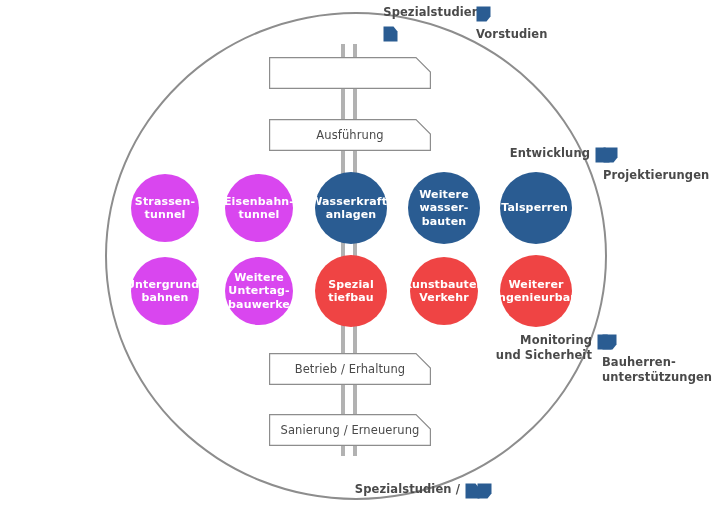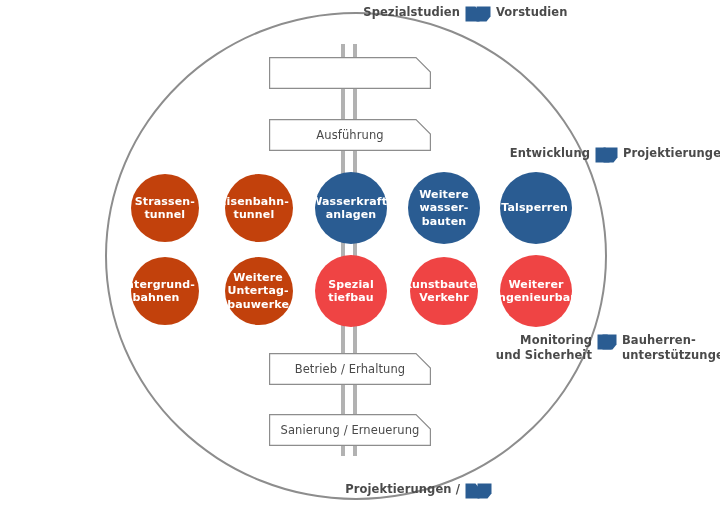--- a/index.html
+++ b/index.html
@@ -44,33 +44,33 @@
   
   .circ{
     position:absolute;border-radius:50%;
     display:flex;align-items:center;justify-content:center;
     text-align:center;color:#ffffff;
     font-size:11px;line-height:13.5px;font-weight:600;
     letter-spacing:.15px;
     box-sizing:border-box;
   }
   .circ .lbl{padding:0 4px;}
-  .tone-light{background:#c2410c;justify-content:flex-end;}
+  .tone-light{background:#d946ef;}
   .tone-mid{background:#2a5c92;}
   .tone-dark{background:#ef4444;}
 
   
   .olabel{
     position:absolute;
     font-size:11.5px;line-height:14.5px;color:#4a4a4a;
     font-weight:600;letter-spacing:.1px;
     display:flex;align-items:flex-start;gap:5px;
     white-space:nowrap;
   }
-  .olabel.rightside{}
+  .olabel.rightside{flex-direction:column;}
   .olabel.leftside{flex-direction:row;justify-content:flex-end;}
   .olabel .txt.ta-r{text-align:right;}
   .olabel .txt.ta-l{text-align:left;}
 
   
   .doc-icon{
     width:15px;height:16px;flex:0 0 15px;display:block;margin-top:1px;
   }
   .doc-icon svg{display:block;width:15px;height:16px;}
 </style>
@@ -176,21 +176,21 @@
         <div class="pbox-bd">
           <svg viewBox="0 0 162 32" preserveAspectRatio="none" xmlns="http://www.w3.org/2000/svg">
             <path d="M0.6,0.6 L147,0.6 L161.4,15 L161.4,31.4 L0.6,31.4 Z" fill="#ffffff" stroke="#8d8d8d" stroke-width="1.2" vector-effect="non-scaling-stroke"></path>
           </svg>
         </div>
         <span>Sanierung / Erneuerung</span>
       </div>
     </div>
 
   <div id="olabels">
-      <div class="olabel leftside" style="top: 5px; right: 240px;">
+      <div class="olabel leftside" style="top: 5px; right: 240px; flex-direction: column;">
         <span class="txt ta-r">
           <div>Spezialstudien</div>
         </span>
         <span class="doc-icon">
           <svg viewBox="0 0 15 16" xmlns="http://www.w3.org/2000/svg">
             <path d="M0.5,0.5 L10.5,0.5 L14.5,5.5 L14.5,15.5 L0.5,15.5 Z" fill="#2a5c92"></path>
           </svg>
         </span>
       </div>
       <div class="olabel rightside" style="top: 5px; left: 476px;">
@@ -240,21 +240,21 @@
             <path d="M0.5,0.5 L14.5,0.5 L14.5,10.5 L10.5,15.5 L0.5,15.5 Z" fill="#2a5c92"></path>
           </svg>
         </span>
         <span class="txt ta-l">
           <div>Bauherren-</div>
           <div>unterstützungen</div>
         </span>
       </div>
       <div class="olabel leftside" style="top: 482px; right: 240px;">
         <span class="txt ta-r">
-          <div>Projektierungen /</div>
+          <div>Spezialstudien /</div>
         </span>
         <span class="doc-icon">
           <svg viewBox="0 0 15 16" xmlns="http://www.w3.org/2000/svg">
             <path d="M0.5,0.5 L10.5,0.5 L14.5,5.5 L14.5,15.5 L0.5,15.5 Z" fill="#2a5c92"></path>
           </svg>
         </span>
       </div>
       <div class="olabel rightside" style="top: 482px; left: 477px;">
         <span class="doc-icon">
           <svg viewBox="0 0 15 16" xmlns="http://www.w3.org/2000/svg">

